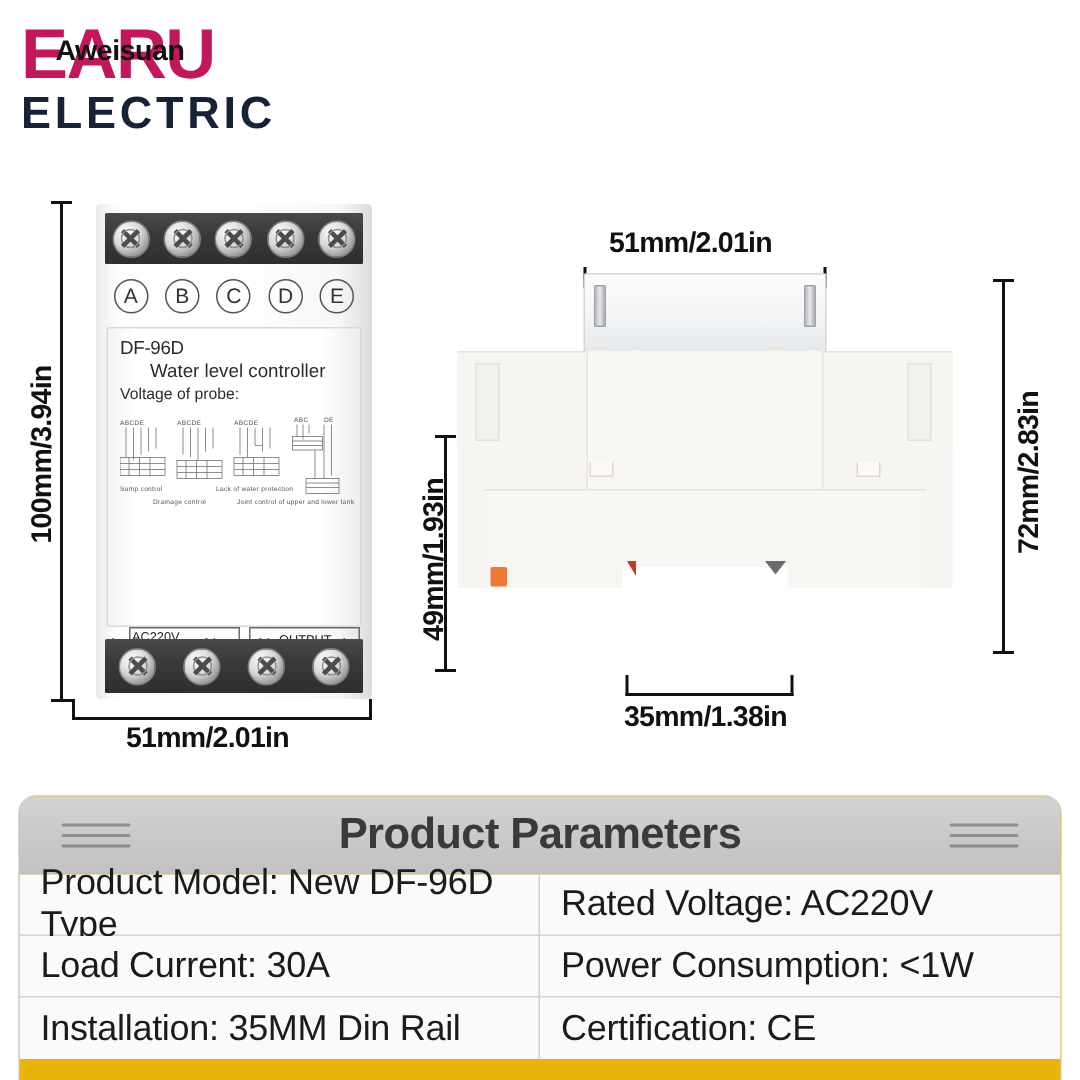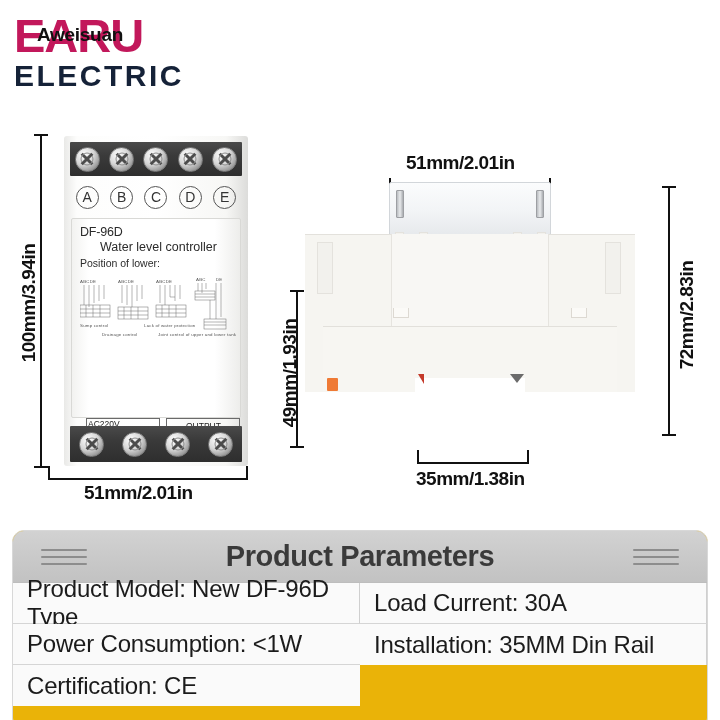--- a/index.html
+++ b/index.html
@@ -467,21 +467,21 @@
     <div class="letter-circle">A</div>
     <div class="letter-circle">B</div>
     <div class="letter-circle">C</div>
     <div class="letter-circle">D</div>
     <div class="letter-circle">E</div>
   </div>
 
   <div id="front-panel">
     <div class="model-no">DF-96D</div>
     <div class="model-desc">Water level controller</div>
-    <div class="probe-title">Position of lower:</div>
+    <div class="probe-title">Voltage of probe:</div>
 
     <div id="probe-area">
       <svg width="156" height="70" viewBox="0 0 156 70">
         <g stroke="#6a6a6a" stroke-width="0.5" fill="none">
 
           <g transform="translate(2,6)">
             <line x1="2" y1="4" x2="2" y2="24"></line>
               <line x1="7" y1="4" x2="7" y2="26"></line>
             <line x1="12" y1="4" x2="12" y2="22"></line>
               <line x1="17" y1="4" x2="17" y2="20"></line>
@@ -637,18 +637,19 @@
     </div>
     <div id="params-title">Product Parameters</div>
     <div class="hdr-lines">
       <span></span>
         <span></span>
         <span></span>
     </div>
   </div>
   <div id="params-table">
     <div class="param-cell col-left">Product Model: New DF-96D Type</div>
+    <div class="param-cell">Rated Voltage: AC220V</div>
     <div class="param-cell col-left">Load Current: 30A</div>
     <div class="param-cell">Power Consumption: &lt;1W</div>
     <div class="param-cell col-left last-row">Installation: 35MM Din Rail</div>
     <div class="param-cell last-row">Certification: CE</div>
   </div>
 </div>
 
 </body></html>

